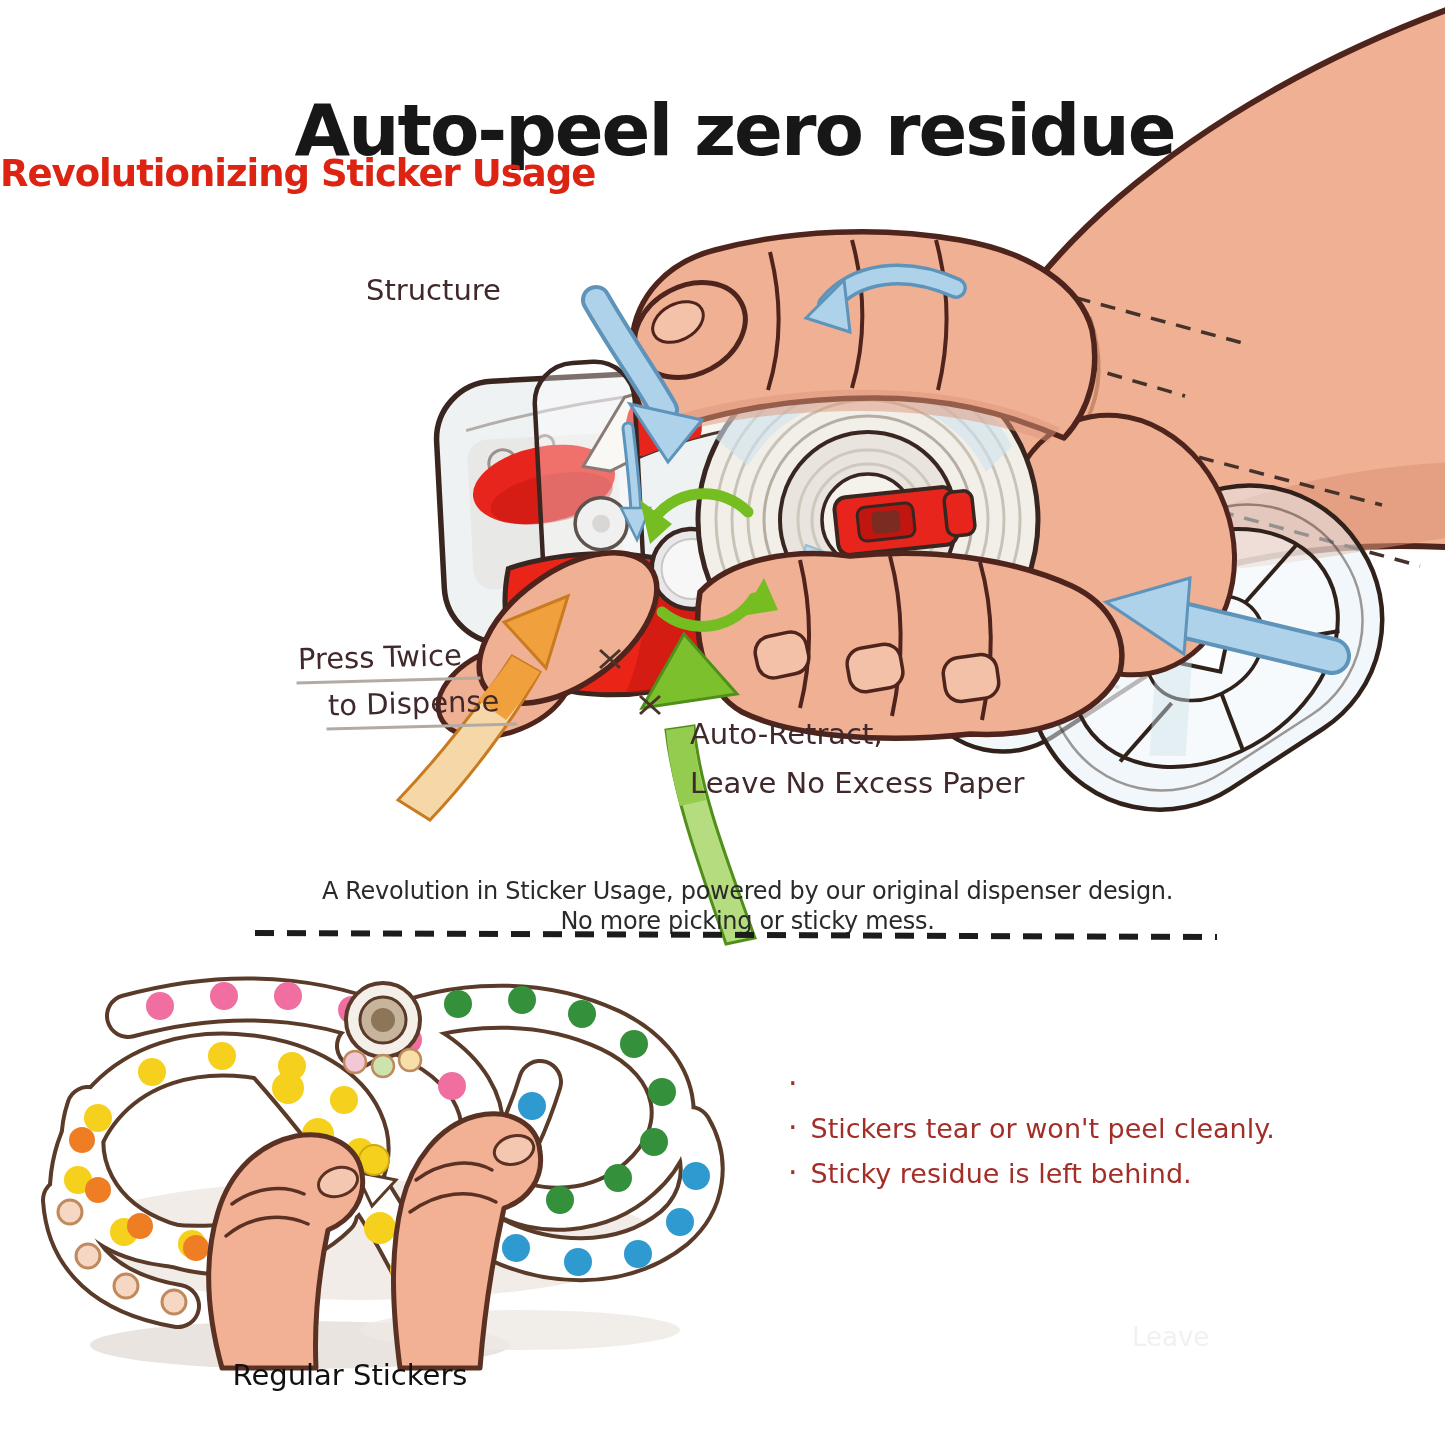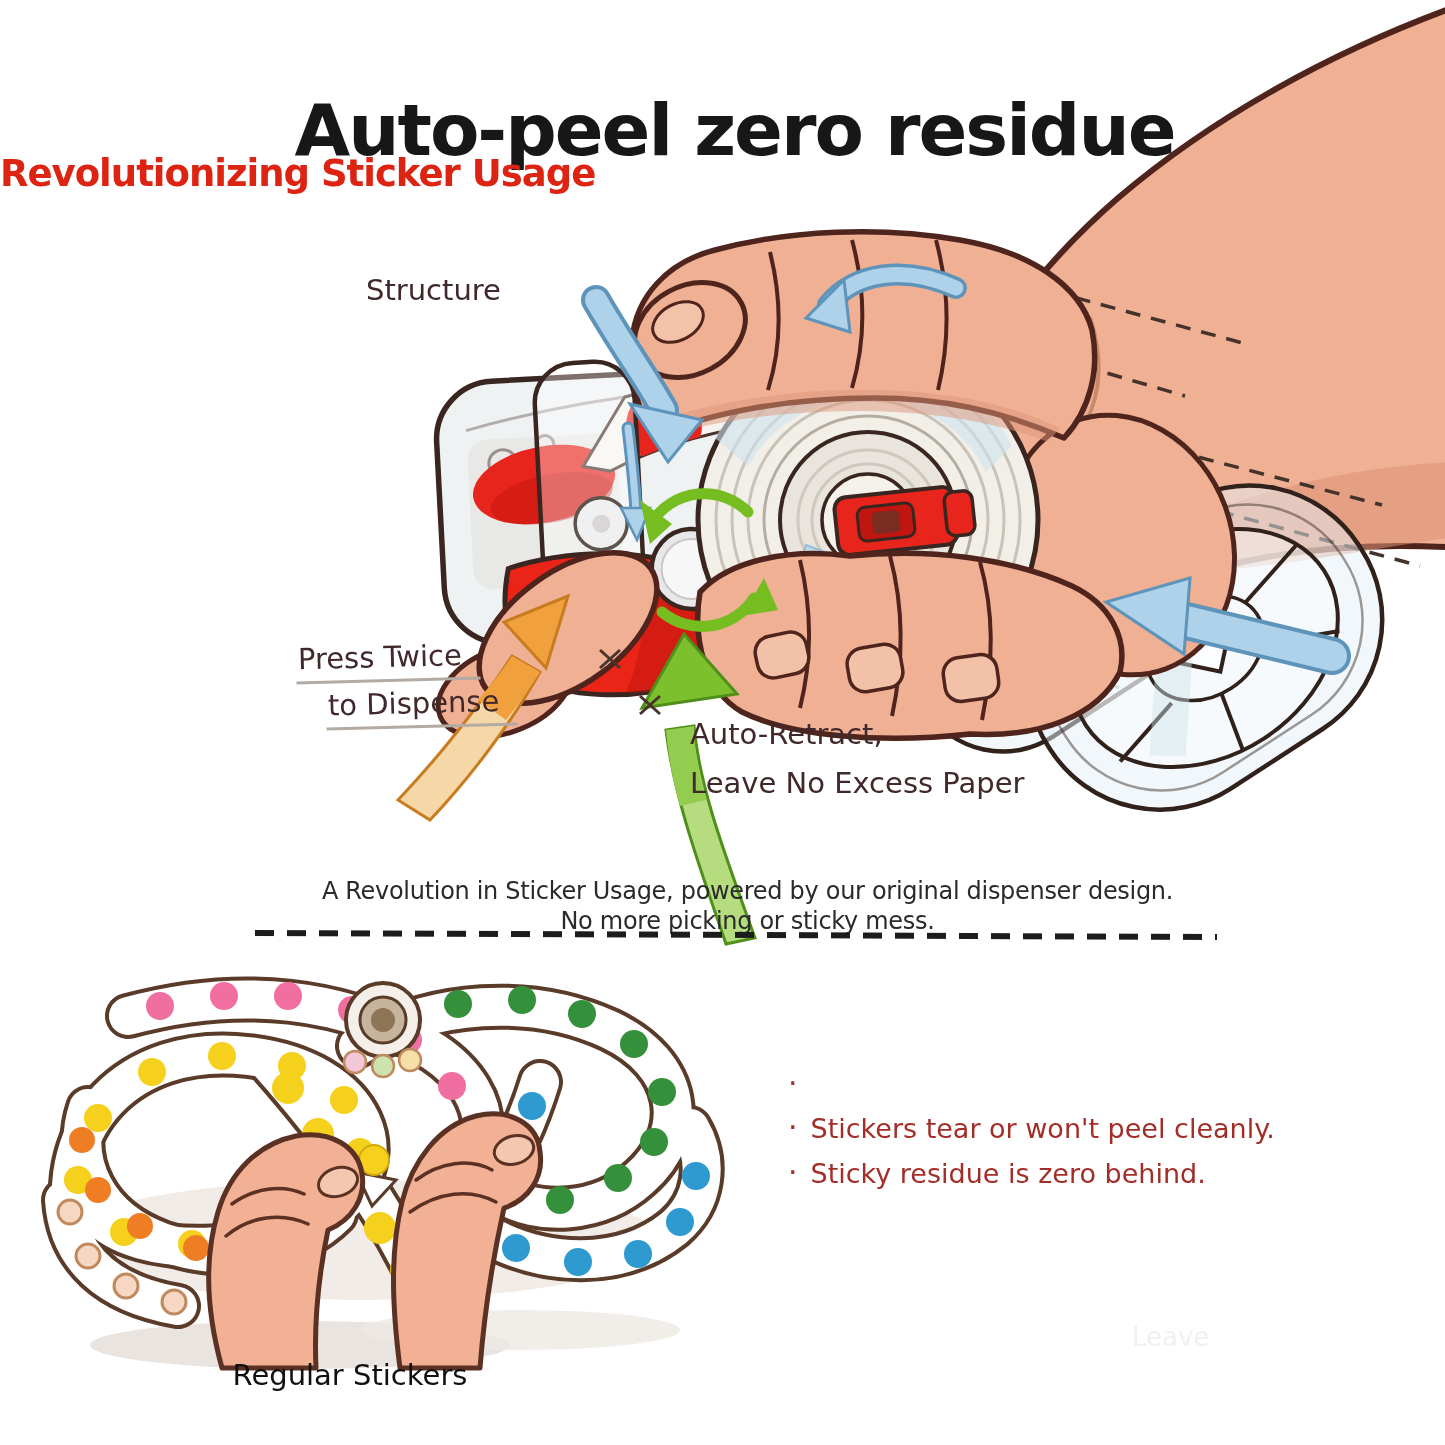--- a/index.html
+++ b/index.html
@@ -423,18 +423,18 @@
 <div class="abs issues">
   <div class="issue-row">
     <span class="issue-dot">·</span>
   </div>
   <div class="issue-row">
     <span class="issue-dot">·</span>
     <span>Stickers tear or won't peel cleanly.</span>
   </div>
   <div class="issue-row">
     <span class="issue-dot">·</span>
-    <span>Sticky residue is zero behind.</span>
+    <span>Sticky residue is left behind.</span>
   </div>
 </div>
 
 <div class="abs caption">Regular Stickers</div>
 <div class="abs ghost">Leave</div>
 
 </body></html>

